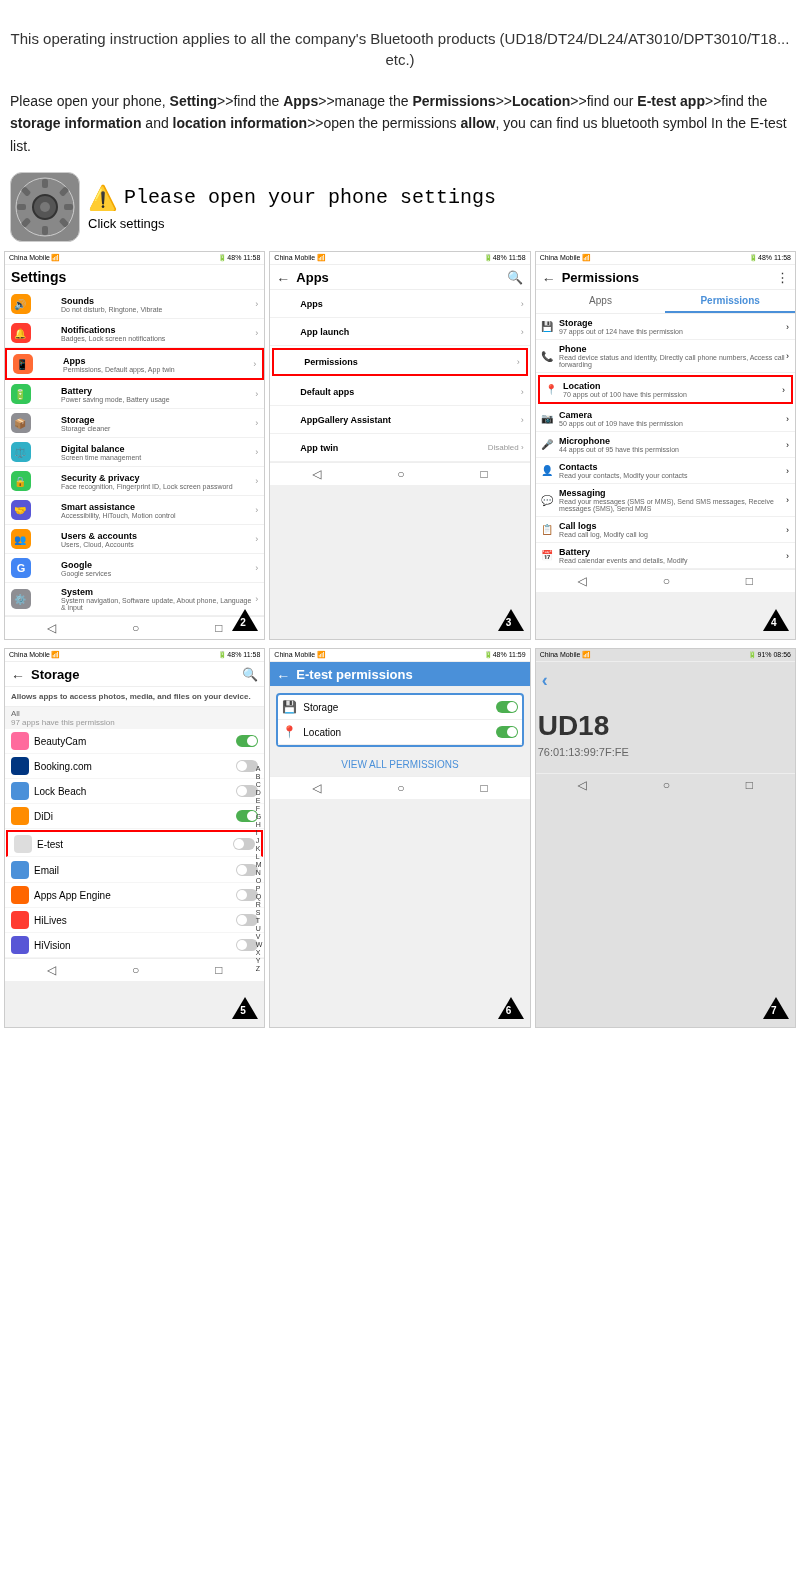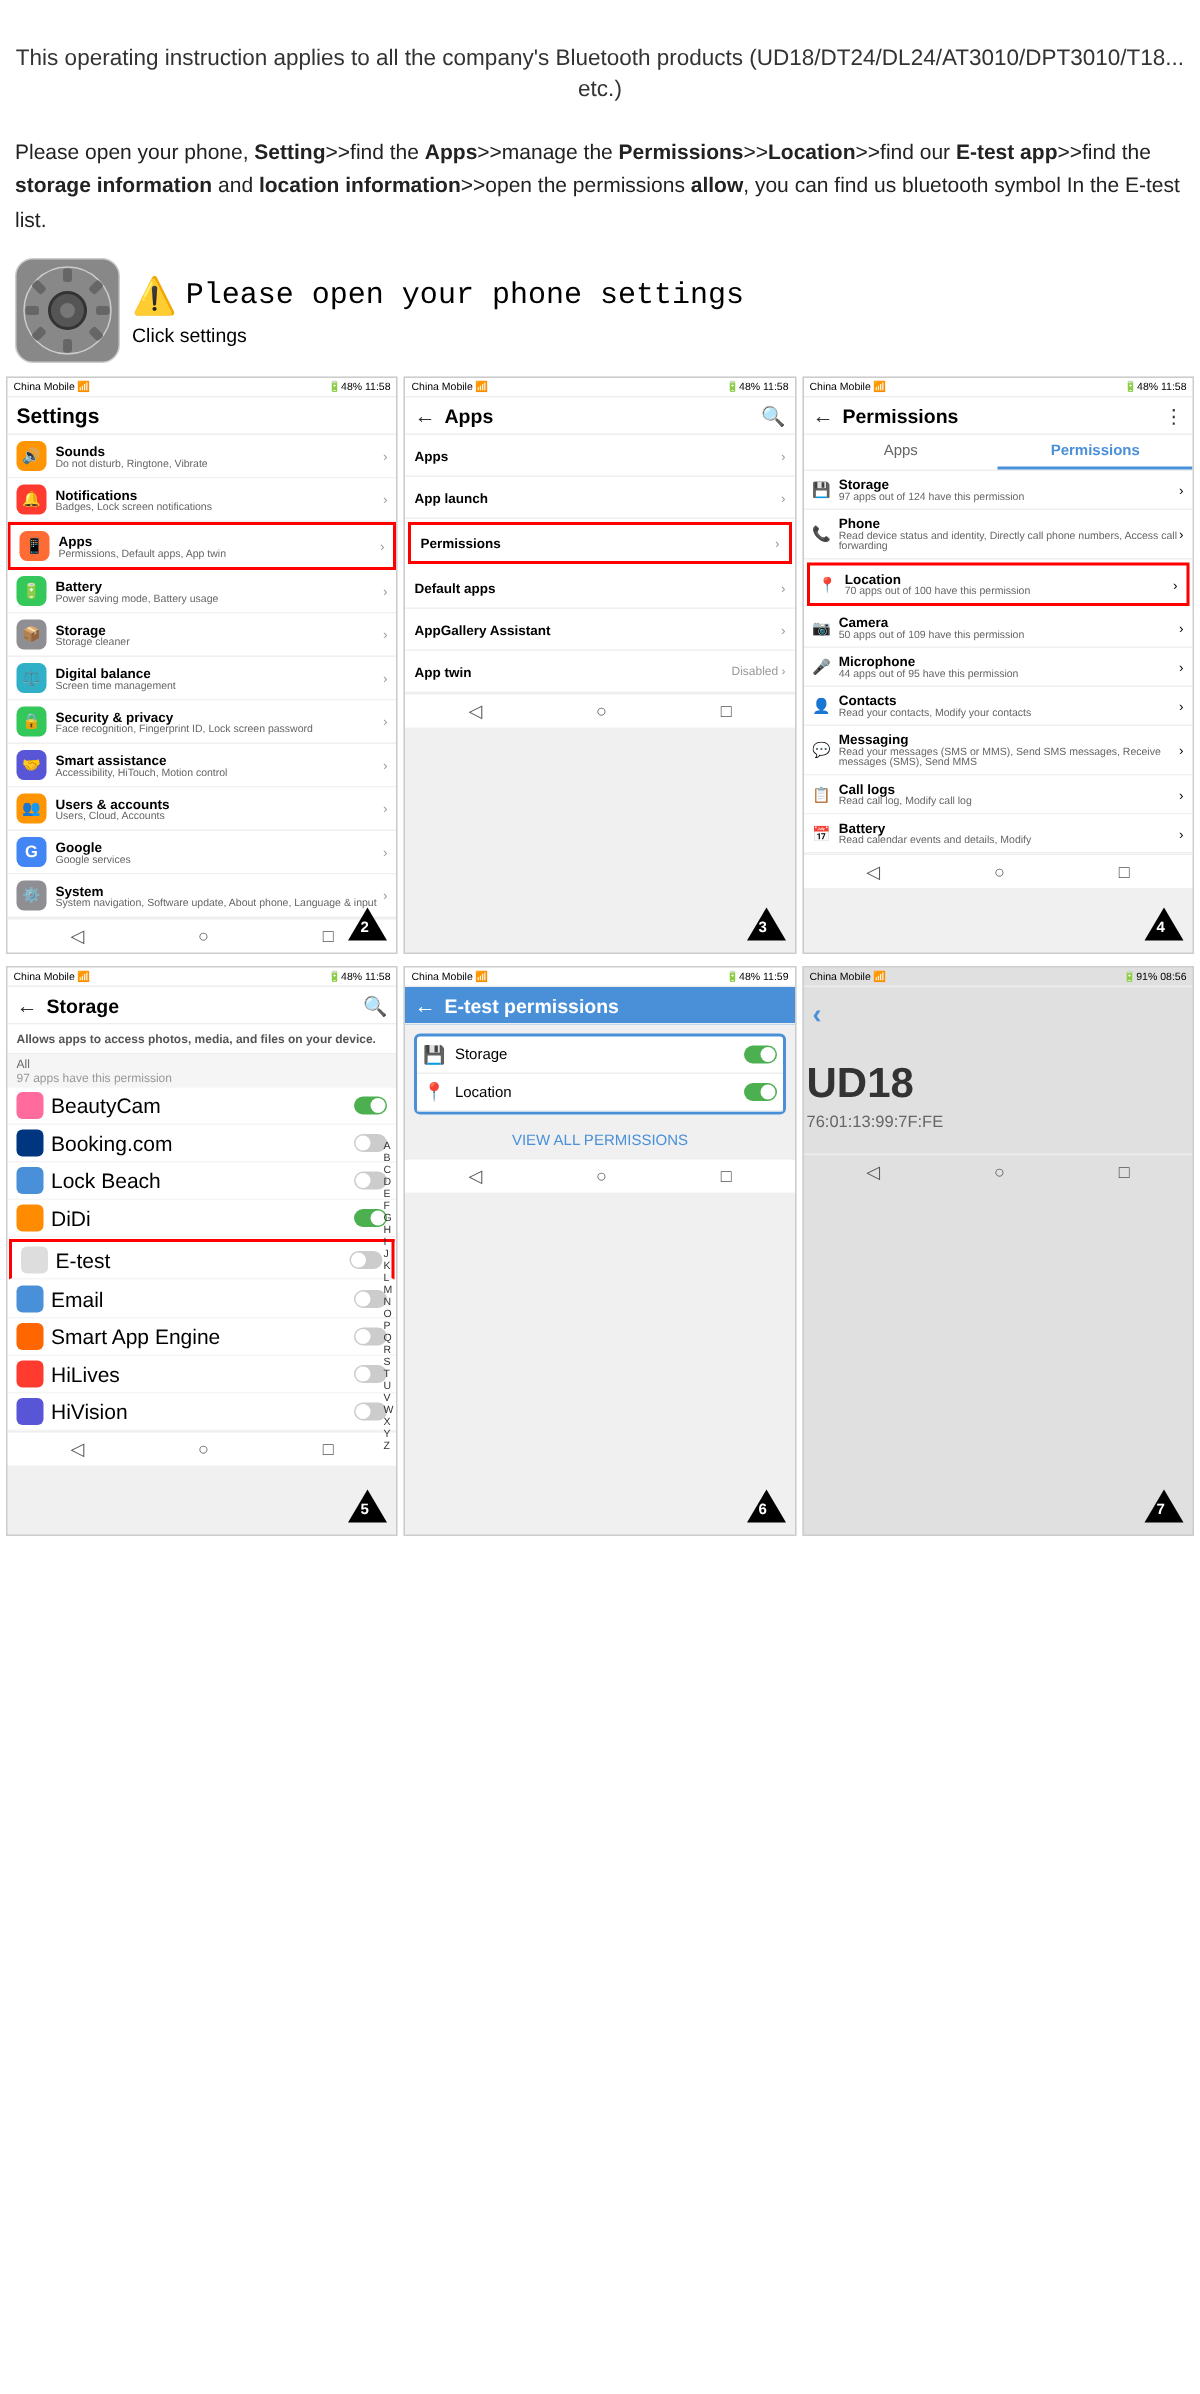--- a/index.html
+++ b/index.html
@@ -20,21 +20,21 @@
     
     .phone-status-bar { background: #fff; padding: 2px 4px; display: flex; justify-content: space-between; align-items: center; font-size: 7px; border-bottom: 1px solid #eee; }
     
     .phone-header { background: #fff; padding: 4px 6px; display: flex; align-items: center; border-bottom: 1px solid #eee; }
     .phone-header .back-arrow { font-size: 14px; margin-right: 6px; color: #333; }
     .phone-header .header-title { font-size: 13px; font-weight: bold; flex: 1; }
     .phone-header .header-icon { font-size: 13px; color: #333; }
     
     .phone-list-item { display: flex; align-items: center; padding: 4px 6px; border-bottom: 1px solid #f0f0f0; background: #fff; min-height: 28px; }
     .phone-list-item .item-icon { width: 20px; height: 20px; border-radius: 5px; margin-right: 6px; flex-shrink: 0; display: flex; align-items: center; justify-content: center; font-size: 10px; }
-    .phone-list-item .item-text { flex: 1; }
+    .phone-list-item .item-text { flex: 1; margin-left: 24px; }
     .phone-list-item .item-title { font-size: 9px; font-weight: bold; color: #000; }
     .phone-list-item .item-subtitle { font-size: 7px; color: #666; }
     .phone-list-item .chevron { font-size: 9px; color: #999; }
     
     .highlighted { border: 2px solid red !important; }
     
     .nav-bar { background: #fff; display: flex; justify-content: space-around; padding: 4px; border-top: 1px solid #eee; }
     .nav-bar span { font-size: 12px; color: #555; }
     
     .step-badge { position: absolute; bottom: 6px; right: 6px; }
@@ -58,21 +58,21 @@
     .view-all-btn { text-align: center; color: #4A90D9; font-size: 10px; padding: 6px; }
     
     .red-box { border: 2px solid red; }
     
     .alpha-index { position: absolute; right: 0; top: 30%; display: flex; flex-direction: column; font-size: 7px; color: #333; padding: 2px; gap: 1px; }
     
     .screen-body { background: #fff; flex: 1; overflow: hidden; }
     
     .app-item { display: flex; align-items: center; padding: 3px 6px; border-bottom: 1px solid #f5f5f5; }
     .app-icon { width: 18px; height: 18px; border-radius: 4px; margin-right: 5px; flex-shrink: 0; }
-    .app-name { font-size: 14px; flex: 1; }
+    .app-name { font-size: 10px; flex: 1; }
     
     .storage-header { background: #fff; padding: 5px 6px; font-size: 8px; color: #555; border-bottom: 1px solid #eee; font-weight: bold; }
     
     .section-label { background: #f5f5f5; padding: 2px 6px; font-size: 8px; color: #666; }
   </style>
 </head>
 <body>
 
 <div class="header">
   <p class="subtitle">This operating instruction applies to all the company's Bluetooth products
@@ -444,21 +444,21 @@
         <span class="app-name">E-test</span>
         <span class="toggle-off"></span>
       </div>
       <div class="app-item">
         <div class="app-icon" style="background:#4A90D9;"></div>
         <span class="app-name">Email</span>
         <span class="toggle-off"></span>
       </div>
       <div class="app-item">
         <div class="app-icon" style="background:#FF6600;"></div>
-        <span class="app-name">Smart App Engine</span>
+        <span class="app-name">Apps App Engine</span>
         <span class="toggle-off"></span>
       </div>
       <div class="app-item">
         <div class="app-icon" style="background:#FF3B30;"></div>
         <span class="app-name">HiLives</span>
         <span class="toggle-off"></span>
       </div>
       <div class="app-item">
         <div class="app-icon" style="background:#5856D6;"></div>
         <span class="app-name">HiVision</span>

